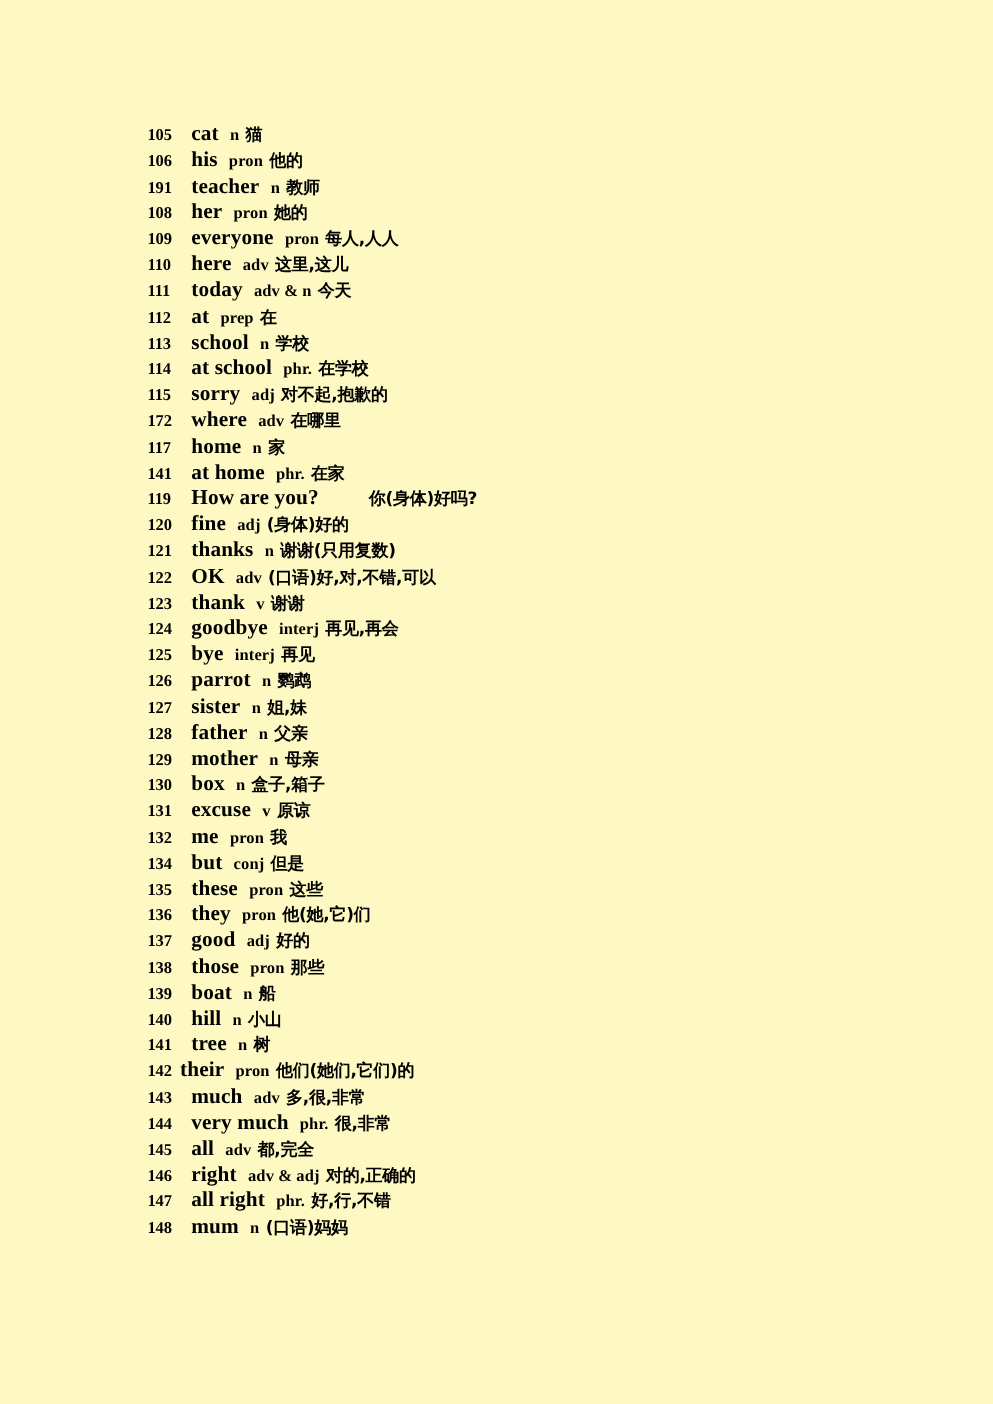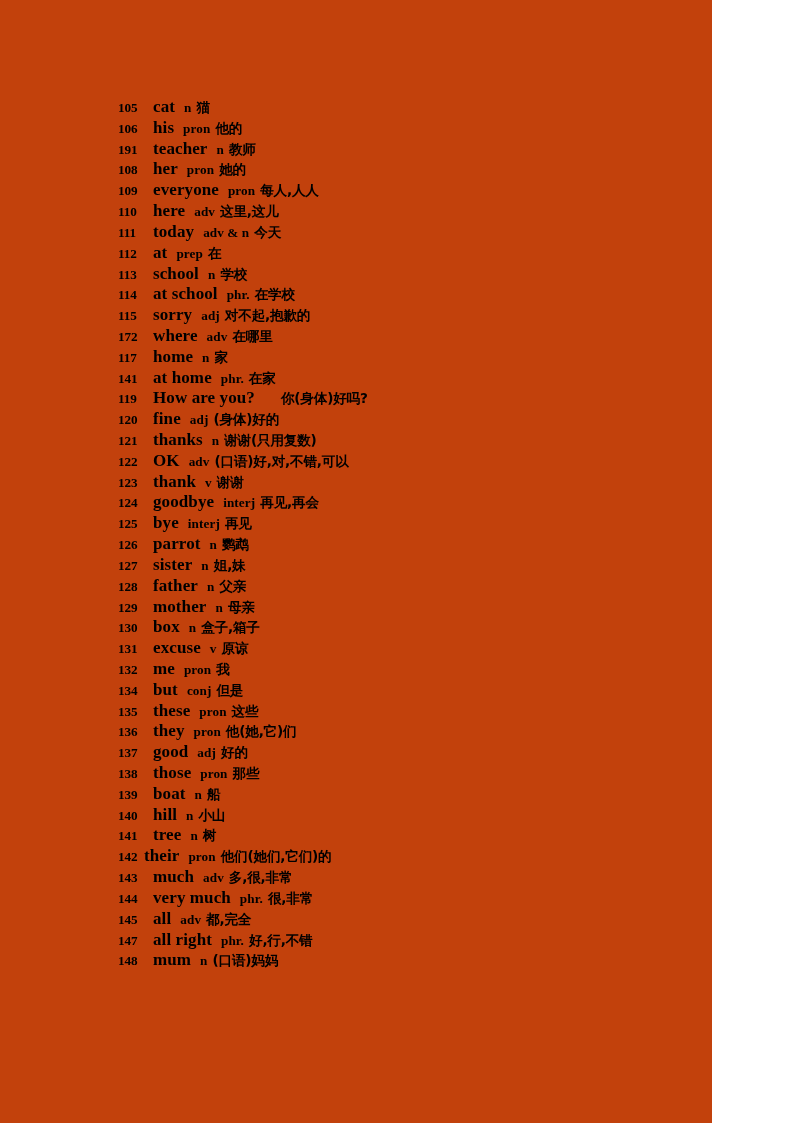--- a/index.html
+++ b/index.html
@@ -13,23 +13,23 @@
     height: 1123px;
     position: relative;
     font-family: "Liberation Serif", "DejaVu Serif", serif;
     color: #000000;
     overflow: hidden;
   }
   #vocab-page {
     position: absolute;
     left: 0;
     top: 0;
-    width: 712px;
+    width: 794px;
     height: 1123px;
-    background: #c2410c;
+    background: #fef9c3;
   }
   #vocab-list {
     position: absolute;
     left: 118px;
     top: 97px;
     width: 600px;
   }
   .vocab-row {
     display: flex;
     align-items: baseline;
@@ -60,21 +60,21 @@
   .v-def {
     flex: 0 0 auto;
     font-size: 13.6px;
     font-family: "DejaVu Sans", "Liberation Sans", sans-serif;
     font-weight: bold;
     letter-spacing: -0.2px;
   }
   
   .sp-sm { margin-left: 5px; }
   .sp-md { margin-left: 9px; }
-  .sp-xl { margin-left: 26px; }
+  .sp-xl { margin-left: 40px; }
 </style>
 </head>
 <body>
 
 <div id="vocab-page">
   <div id="vocab-list">
       <div class="vocab-row">
         <span class="v-num">105</span>
         <span class="v-word sp-md">cat</span>
         <span class="v-pos sp-md">n</span>
@@ -307,20 +307,26 @@
         <span class="v-pos sp-md">phr.</span>
         <span class="v-def sp-sm">很,非常</span>
       </div>
       <div class="vocab-row">
         <span class="v-num">145</span>
         <span class="v-word sp-md">all</span>
         <span class="v-pos sp-md">adv</span>
         <span class="v-def sp-sm">都,完全</span>
       </div>
       <div class="vocab-row">
+        <span class="v-num">146</span>
+        <span class="v-word sp-md">right</span>
+        <span class="v-pos sp-md">adv &amp; adj</span>
+        <span class="v-def sp-sm">对的,正确的</span>
+      </div>
+      <div class="vocab-row">
         <span class="v-num">147</span>
         <span class="v-word sp-md">all right</span>
         <span class="v-pos sp-md">phr.</span>
         <span class="v-def sp-sm">好,行,不错</span>
       </div>
       <div class="vocab-row">
         <span class="v-num">148</span>
         <span class="v-word sp-md">mum</span>
         <span class="v-pos sp-md">n</span>
         <span class="v-def sp-sm">(口语)妈妈</span>

